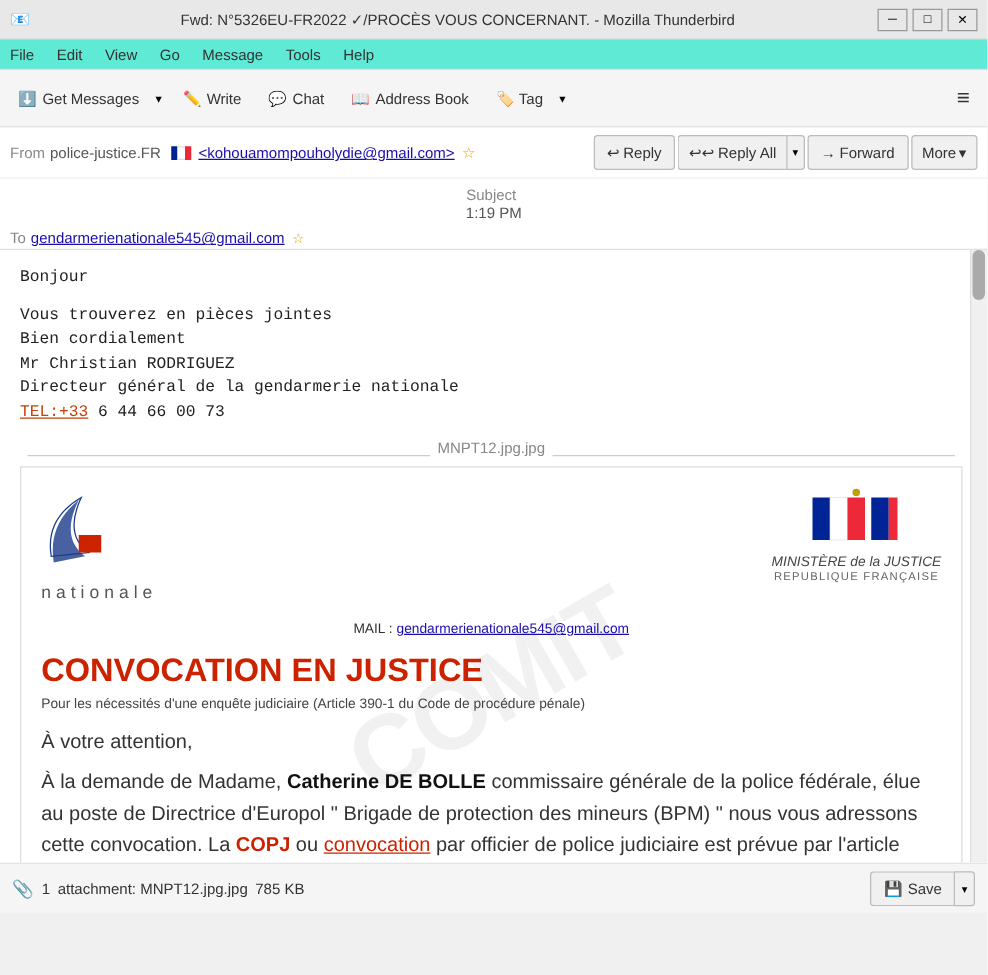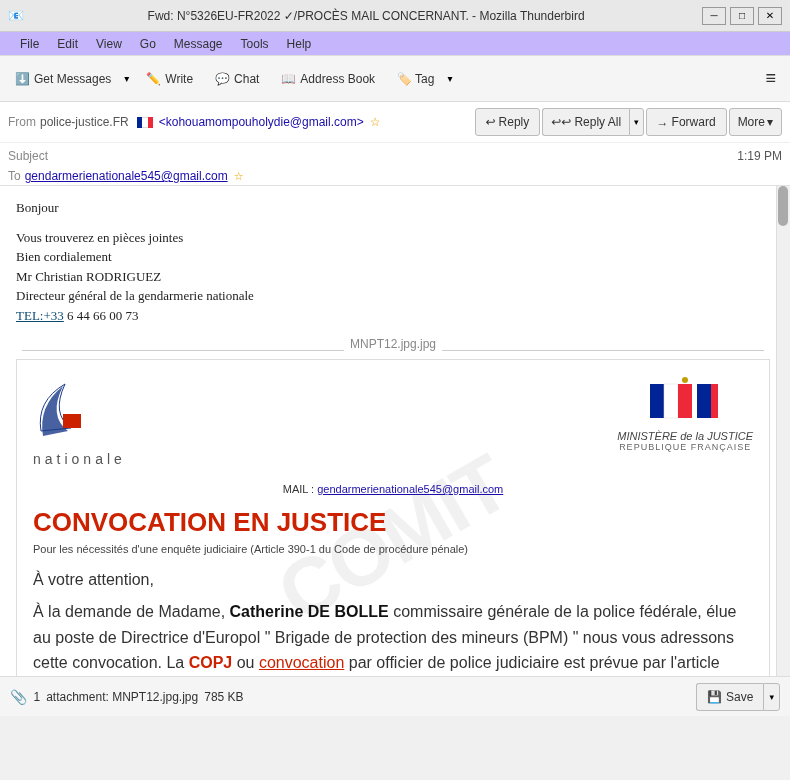--- a/index.html
+++ b/index.html
@@ -33,25 +33,25 @@
       cursor: pointer;
       display: flex;
       align-items: center;
       justify-content: center;
       font-size: 10px;
     }
     .title-btn.close { background: #e8e8e8; }
     
     
     .menu-bar {
-      background: #c4b5fd;
+      background: #5eead4;
       height: 24px;
       display: flex;
       align-items: center;
-      padding: 0 12px;
+      padding: 0 0;
       border-bottom: 1px solid #ddd;
       gap: 2px;
     }
     .menu-item {
       padding: 2px 8px;
       font-size: 12px;
       cursor: pointer;
       color: #333;
     }
     
@@ -117,21 +117,21 @@
       border-bottom: 1px solid #eee;
     }
     .from-section {
       display: flex;
       align-items: center;
       font-size: 12px;
       color: #555;
       justify-content: flex-end;
     }
     .from-label { color: #888; margin-right: 4px; }
-    .from-email { color: #1a0dab; }
+    .from-email { color: #1a0dab; text-decoration: underline; }
     .star-icon { color: #f0a000; margin-left: 6px; cursor: pointer; }
     .reply-buttons {
       display: flex;
       align-items: center;
       gap: 2px;
     }
     .reply-btn {
       display: flex;
       align-items: center;
       gap: 3px;
@@ -187,20 +187,21 @@
       font-size: 12px;
       color: #333;
       height: 28px;
     }
     
     .subject-row {
       padding: 6px 8px 4px 8px;
       display: flex;
       align-items: center;
       justify-content: space-between;
+      flex-direction: column;
     }
     .subject-label { color: #888; font-size: 12px; margin-right: 4px; }
     .subject-text { font-size: 13px; font-weight: bold; color: #222; }
     .time-text { font-size: 12px; color: #555; white-space: nowrap; }
     .checkmark-icon { color: #2a8a2a; margin-right: 2px; }
     
     .to-row {
       padding: 2px 8px;
       display: flex;
       align-items: center;
@@ -219,26 +220,26 @@
     .email-body {
       background: white;
       flex: 1;
       overflow-y: auto;
       padding: 12px 16px;
       height: 490px;
       overflow: hidden;
       position: relative;
     }
     .email-body-text {
-      font-family: Liberation Serif, serif;
+      font-family: Liberation Mono, monospace;
       font-size: 13px;
       color: #222;
       line-height: 1.5;
     }
-    .phone-link { color: #0c4a6e; text-decoration: underline; cursor: pointer; }
+    .phone-link { color: #c2410c; text-decoration: underline; cursor: pointer; }
     .attachment-separator {
       margin: 12px 0 8px 0;
       display: flex;
       align-items: flex-end;
       font-size: 12px;
       color: #888;
     }
     .separator-line {
       flex: 1;
       height: 1px;
@@ -432,21 +433,21 @@
       font-size: 12px;
       color: #333;
       height: 34px;
     }
   </style>
 </head>
 <body>
 
 <div class="title-bar">
   <span style="font-size:13px; color:#555; margin-right:6px;">📧</span>
-  <span class="title-bar-text">Fwd: N°5326EU-FR2022 ✓/PROCÈS MAIL CONCERNANT. - Mozilla Thunderbird</span>
+  <span class="title-bar-text">Fwd: N°5326EU-FR2022 ✓/PROCÈS VOUS CONCERNANT. - Mozilla Thunderbird</span>
   <div class="title-bar-controls">
     <button class="title-btn">─</button>
     <button class="title-btn">□</button>
     <button class="title-btn close">✕</button>
   </div>
 </div>
 
 <div class="menu-bar">
   <span class="menu-item">File</span>
   <span class="menu-item">Edit</span>

